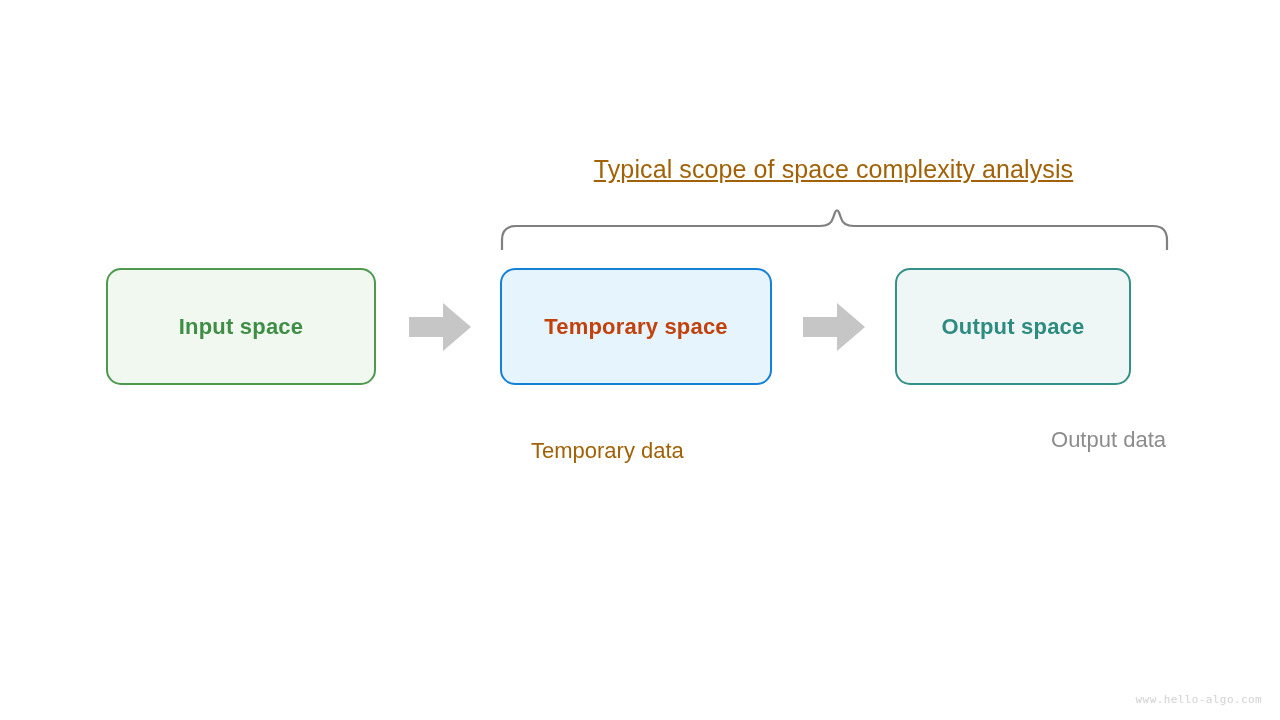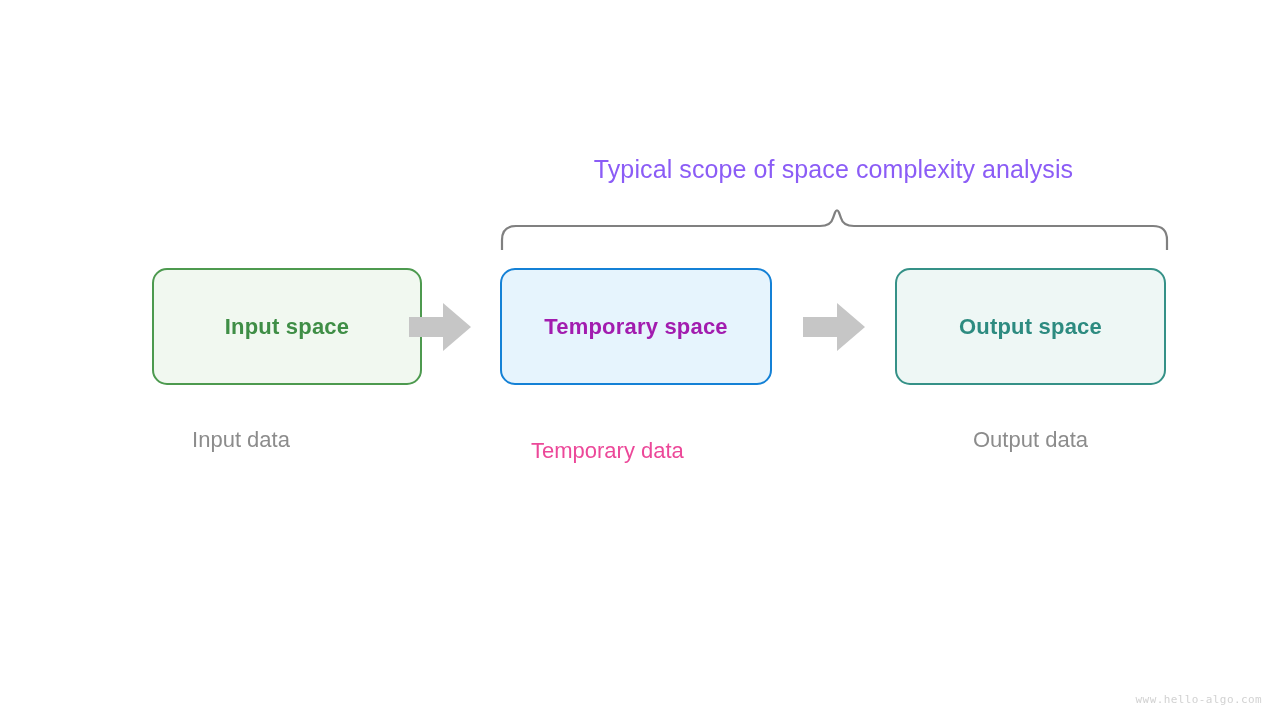--- a/index.html
+++ b/index.html
@@ -22,23 +22,24 @@
   }
 
   
   .scope-title {
     position: absolute;
     left: 500px;
     top: 155px;
     width: 667px;
     text-align: center;
     font-size: 25px;
-    color: #8b5cf6;
+    color: #a16207;
     letter-spacing: 0.1px;
     white-space: nowrap;
+    text-decoration: underline;
   }
 
   
   .brace-wrap {
     position: absolute;
     left: 490px;
     top: 200px;
     width: 690px;
     height: 50px;
   }
@@ -58,34 +59,33 @@
     letter-spacing: 0.2px;
     white-space: nowrap;
   }
 
   .box-input {
     left: 106px;
     width: 270px;
     background: #f1f8f0;
     border: 2px solid #4d9a4f;
     color: #3f8e46;
-    margin-left: 46px;
   }
 
   .box-temp {
     left: 500px;
     width: 272px;
     background: #e6f4fd;
     border: 2.5px solid #1481d6;
-    color: #a21caf;
+    color: #c2410c;
   }
 
   .box-output {
     left: 895px;
-    width: 271px;
+    width: 236px;
     background: #eef7f5;
     border: 2px solid #359187;
     color: #2d8b80;
   }
 
   
   .arrow {
     position: absolute;
     top: 303px;
     width: 62px;
@@ -107,30 +107,31 @@
 
   .cap-input {
     left: 106px;
     width: 270px;
     top: 427px;
   }
   .cap-output {
     left: 895px;
     width: 271px;
     top: 427px;
+    text-align: right;
   }
 
   .cap-temp-list {
     position: absolute;
     left: 531px;
     top: 427px;
   }
   .cap-temp-list .line {
     font-size: 22px;
-    color: #ec4899;
+    color: #a16207;
     line-height: 48px;
     white-space: nowrap;
   }
 
   
   .watermark {
     position: absolute;
     right: 18px;
     bottom: 14px;
     font-family: "DejaVu Sans Mono", "Liberation Mono", monospace;
@@ -181,21 +182,20 @@
       <path d="M 0 14 L 34 14 L 34 0 L 62 24 L 34 48 L 34 34 L 0 34 Z" fill="#c6c6c6"></path>
     </svg>
   </div>
 
   <div class="arrow arrow-2">
     <svg width="62" height="48" viewBox="0 0 62 48">
       <path d="M 0 14 L 34 14 L 34 0 L 62 24 L 34 48 L 34 34 L 0 34 Z" fill="#c6c6c6"></path>
     </svg>
   </div>
 
-  <div class="caption caption-center cap-input">Input data</div>
 
   <div class="cap-temp-list">
     <div class="line">Temporary data</div>
   </div>
 
   <div class="caption caption-center cap-output">Output data</div>
 
   <div class="watermark">www.hello-algo.com</div>
 
 </div>

